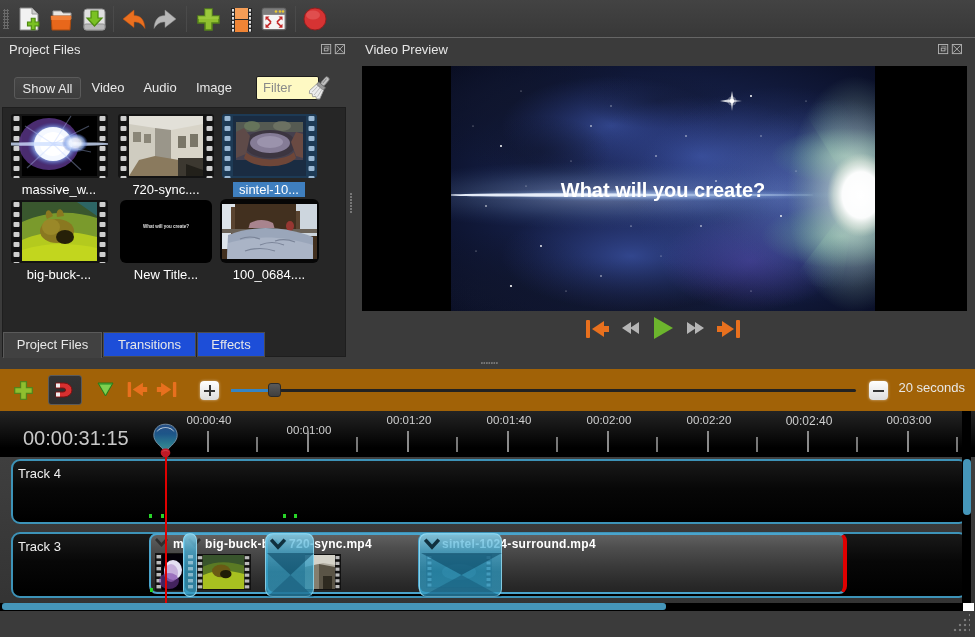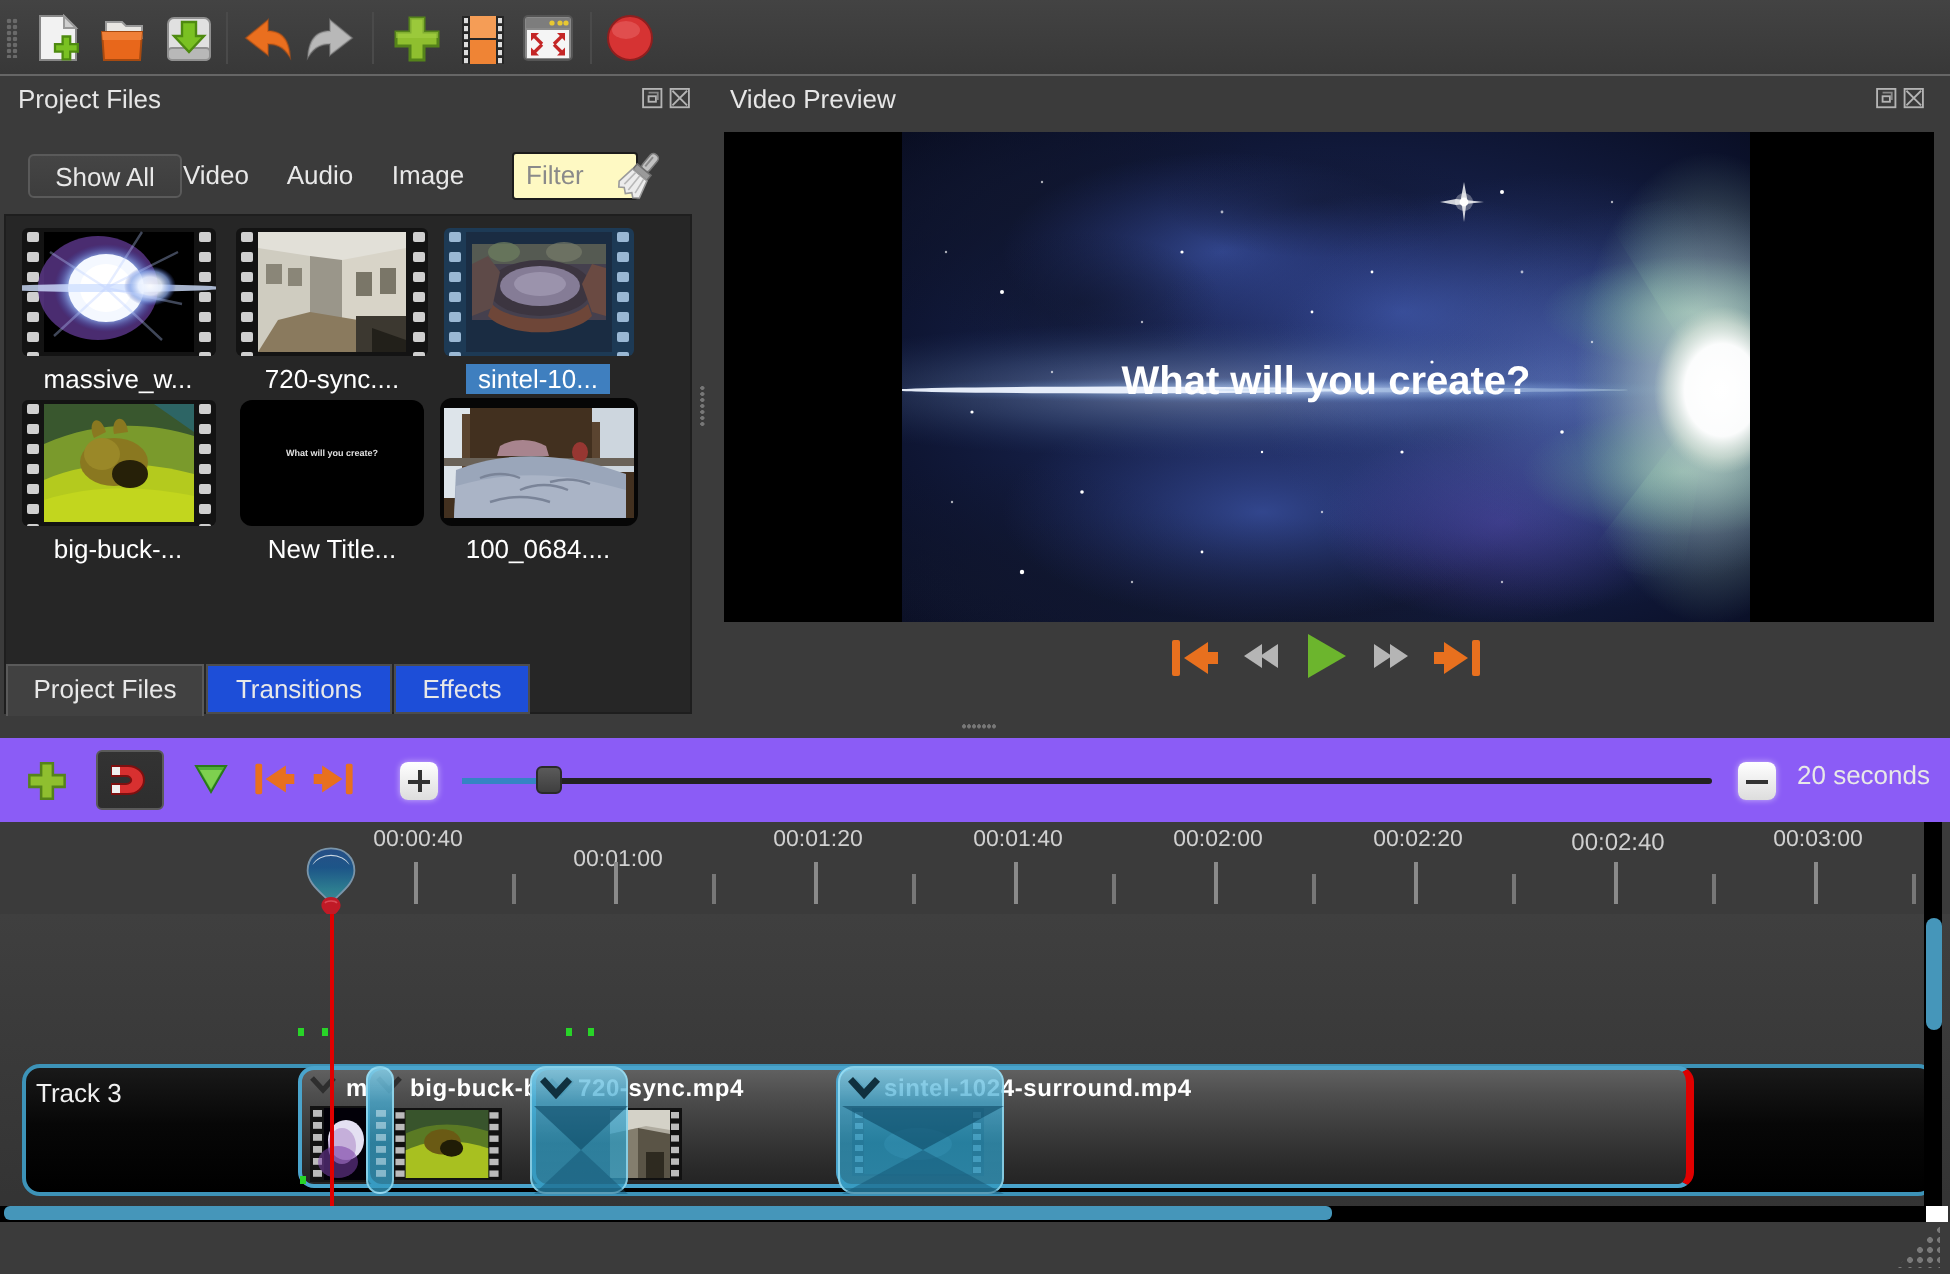--- a/index.html
+++ b/index.html
@@ -38,21 +38,21 @@
 #videobox { position:absolute; left:6px; top:27px; width:605px; height:245px; background:#000; }
 #vcontrols { position:absolute; top:276px; left:0; width:619px; height:30px; }
 #hsplitdots { position:absolute; left:481px; top:362px; width:17px; height:3px;
   background-image:radial-gradient(circle at 1px 1px,#777 0.8px,transparent 1px);
   background-size:2.5px 2.5px; }
 #vsplitdots { position:absolute; left:350px; top:193px; width:3px; height:20px;
   background-image:radial-gradient(circle at 1px 1px,#777 0.8px,transparent 1px);
   background-size:2.5px 3px; }
 
 #tltoolbar { position:absolute; left:0; top:369px; width:975px; height:42px;
-  background:#8b5cf6; }
+  background:#a16207; }
 #tltoolbar svg.ticon { position:absolute; top:11px; }
 #magnetbtn { position:absolute; left:48px; top:6px; width:34px; height:30px;
   border:1px solid #5a5a5a; border-radius:3px; background:linear-gradient(#333,#2e2e2e); }
 .zoombtn { position:absolute; top:12px; width:19px; height:19px; border-radius:4px;
   background:linear-gradient(#fff,#ddd); box-shadow:0 0 3px rgba(255,255,255,.55); }
 .zoombtn .zi { position:absolute; }
 #slider { position:absolute; left:231px; top:20px; width:625px; height:3px;
   background:#222; border-radius:2px; }
 #sliderfill { position:absolute; left:231px; top:20px; width:40px; height:3px; background:#3584c4; }
 #sliderhandle { position:absolute; left:268px; top:14px; width:13px; height:14px;
@@ -169,21 +169,21 @@
  <div class="ptitle">Project Files</div>
  <svg class="pbtns" style="left:320px" width="26" height="12" viewBox="0 0 26 12">
   <g stroke="#b4b4b4" fill="none" stroke-width="1">
    <rect x="0.5" y="0.5" width="10" height="10"></rect>
           <rect x="3.5" y="4.5" width="4" height="3"></rect>
           <path d="M3.5 2.5 h5 v4" stroke="#8a8a8a"></path>
    <rect x="15.5" y="0.5" width="10" height="10"></rect>
           <path d="M16.5 1.5 l8 8 M24.5 1.5 l-8 8"></path>
   </g>
  </svg>
- <div class="fbtn" id="showall" style="left:14px; width:77px;">Show All</div>
+ <div class="fbtn" id="showall" style="left:14px; width:67px;">Show All</div>
  <div class="fbtn" style="left:88px; width:40px;">Video</div>
  <div class="fbtn" style="left:138px; width:44px;">Audio</div>
  <div class="fbtn" style="left:192px; width:44px;">Image</div>
  <div id="filterbox">Filter</div>
  <svg style="position:absolute; left:306px; top:34px;" width="26" height="30" viewBox="0 0 26 30">
   <g transform="rotate(40 13 15)">
    <rect x="11" y="1" width="4.6" height="10" rx="2" fill="#c2c2c2" stroke="#7a7a7a" stroke-width="0.8"></rect>
    <rect x="12.2" y="3" width="1" height="6" fill="#8a8a8a"></rect>
    <rect x="8.8" y="10.6" width="9" height="3.4" fill="#9a9a9a" stroke="#6e6e6e" stroke-width="0.8"></rect>
    <path d="M8.6 14 h9.4 l2.6 9 l-2.6 2 l-2 -1.6 l-2.2 2.4 l-2.4 -2 l-2.2 1.6 l-1.8 -2.4 z" fill="#ececec" stroke="#9a9a9a" stroke-width="0.8"></path>
@@ -464,23 +464,29 @@
  </div>
  <div id="slider"></div>
       <div id="sliderfill"></div>
       <div id="sliderhandle"></div>
  <div class="zoombtn" style="left:869px;">
   <div class="zi" style="left:4px; top:8.5px; width:11px; height:2px; background:#333;"></div>
  </div>
  <div id="seconds">20 seconds</div>
 </div>
 
+<div id="ruler">
+ <div id="timecode">00:00:31:15</div>
+</div>
 <div id="rulermarks"></div>
 
 <div id="tracks">
+ <div class="trackrow" style="top:2px; height:65px;">
+        <div class="tracklabel">Track 4</div>
+      </div>
  <div class="trackrow" style="top:75px; height:66px;">
         <div class="tracklabel">Track 3</div>
       </div>
 </div>
 
 <div class="greentick" style="left:149px; top:514px;"></div>
 <div class="greentick" style="left:161px; top:514px;"></div>
 <div class="greentick" style="left:283px; top:514px;"></div>
 <div class="greentick" style="left:294px; top:514px;"></div>
 

